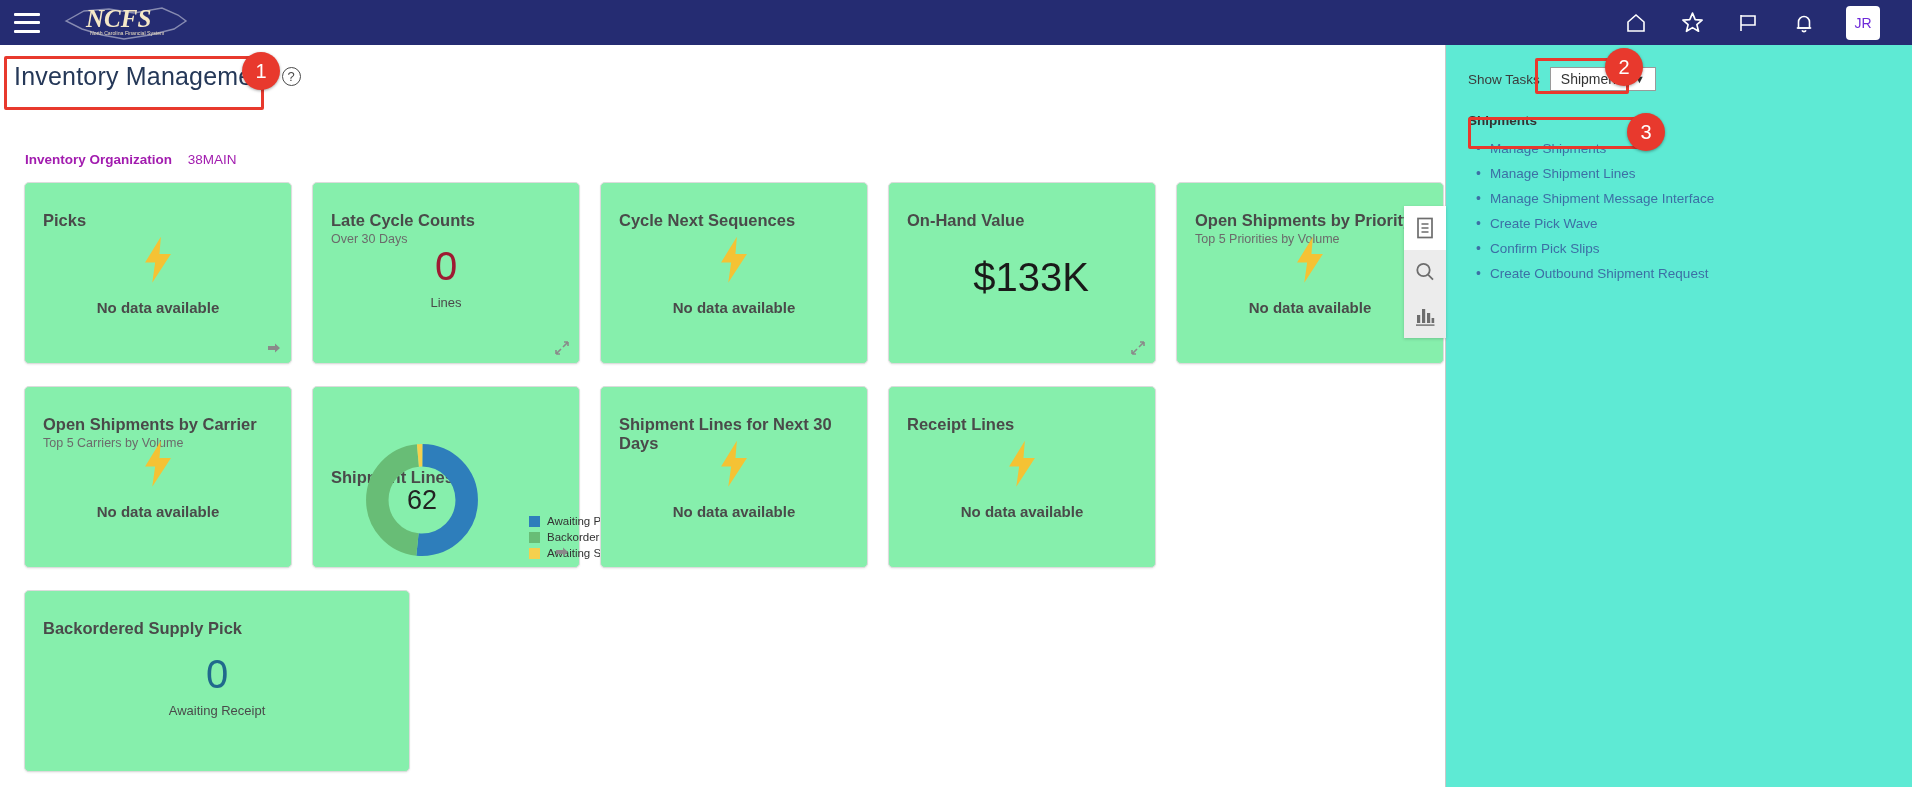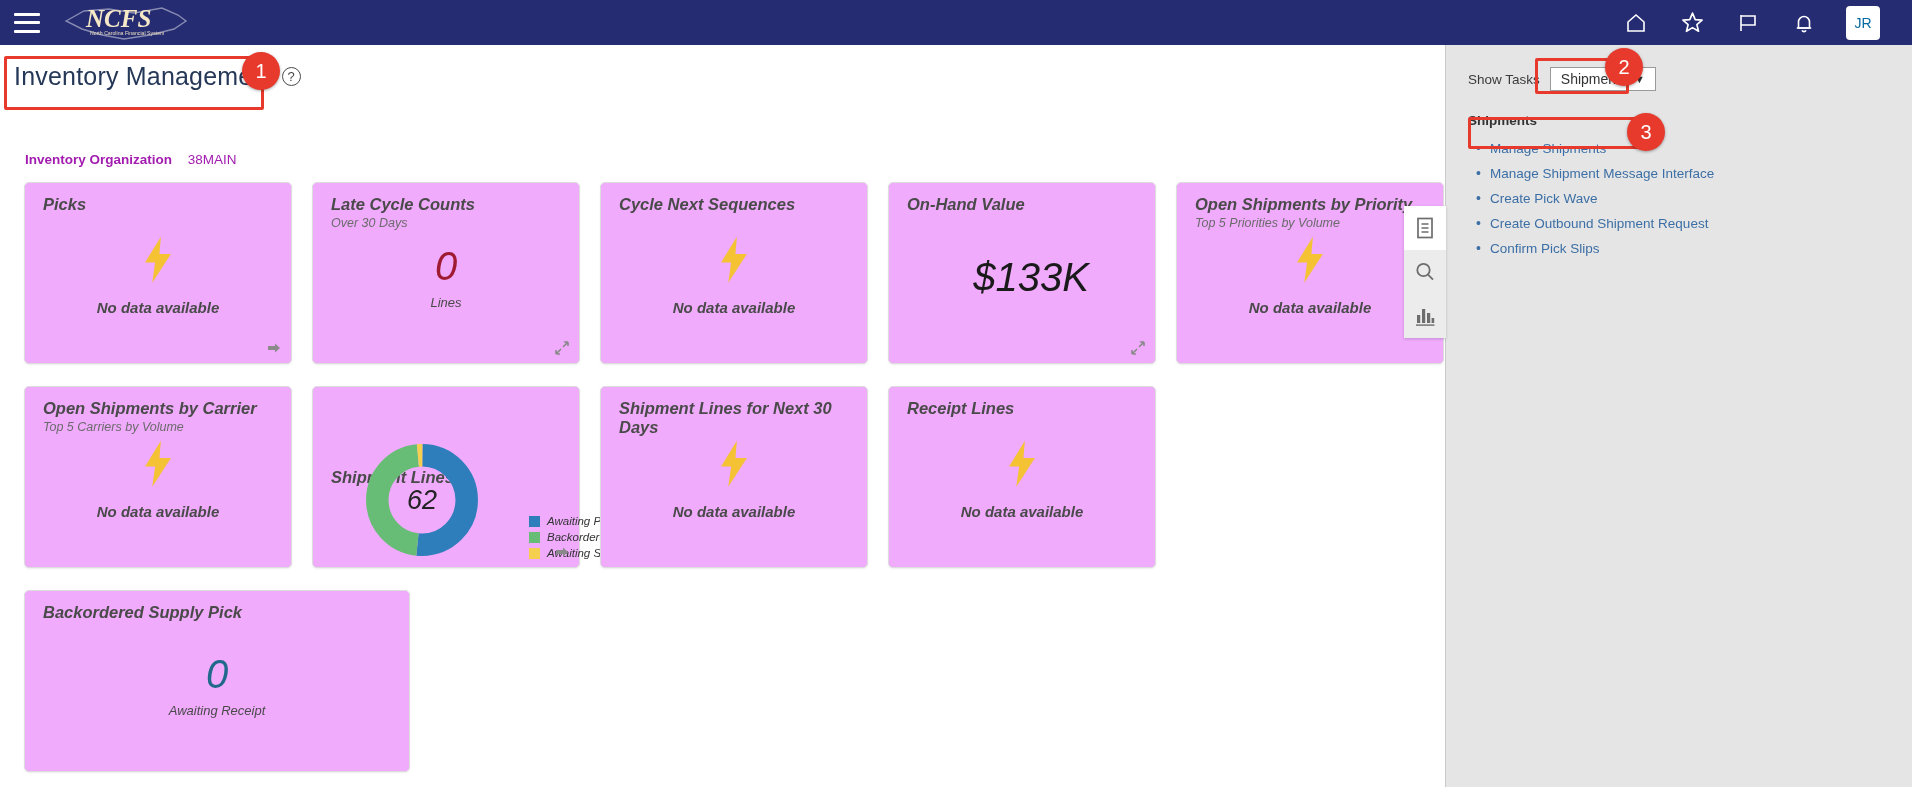--- a/index.html
+++ b/index.html
@@ -29,21 +29,21 @@
   .logo svg { position: absolute; top: 0; left: 0; }
 
   .topbar-right {
     margin-left: auto; display: flex; align-items: center;
     gap: 28px; margin-right: 32px;
   }
   .tb-icon { width: 28px; height: 28px; cursor: pointer; display:flex; align-items:center; justify-content:center; }
   .avatar {
     width: 34px; height: 34px; background: #ffffff; border-radius: 4px;
     display: flex; align-items: center; justify-content: center;
-    color: #0369a1; font-size: 14px; font-weight: 500; cursor: pointer;
+    color: #6d28d9; font-size: 14px; font-weight: 500; cursor: pointer;
   }
 
   
   .page-title-wrap {
     position: absolute; top: 62px; left: 14px;
     display: flex; align-items: center; gap: 8px;
   }
   .page-title {
     font-size: 25px; color: #253858; font-weight: 400; letter-spacing: 0.2px;
   }
@@ -60,24 +60,24 @@
   .inv-org .val { font-weight: 400; margin-left: 12px; }
 
   
   .grid {
     position: absolute; top: 182px; left: 24px;
     width: 1420px;
   }
   .row { display: flex; gap: 20px; margin-bottom: 22px; }
   .card {
     width: 386px; height: 182px;
-    background: #f0abfc;
+    background: #86efac;
     border: 1px solid #dcdcdc; border-radius: 5px;
     box-shadow: 0 1px 2px rgba(0,0,0,0.07);
-    position: relative; padding: 12px 18px; font-style: italic;
+    position: relative; padding: 28px 18px;
   }
   .card-title { font-size: 16.5px; color: #4a4a4a; font-weight: bold; }
   .card-sub { font-size: 12.5px; color: #6b6b6b; margin-top: 2px; }
 
   .card-empty {
     position: absolute; left: 0; right: 0; top: 50%;
     transform: translateY(-46%);
     display: flex; flex-direction: column; align-items: center; gap: 16px;
   }
   .bolt { font-size: 0; line-height: 0; }
@@ -128,21 +128,21 @@
     display: flex; align-items: center; justify-content: center;
     cursor: pointer;
   }
   .strip-btn.active { background: #ffffff; }
   .strip-btn.idle { background: #ececec; }
 
   
   .task-panel {
     position: absolute; top: 45px; left: 1445px;
     width: 467px; height: 742px;
-    background: #e5e5e5;
+    background: #5eead4;
     border-left: 1px solid #c9c9c9;
     padding: 22px 0 0 22px;
   }
   .show-tasks-row { display: flex; align-items: center; gap: 10px; }
   .show-tasks-label { font-size: 13.5px; color: #3b3b3b; }
   .tasks-select {
     border: 1px solid #9a9a9a; background: #ffffff;
     padding: 3px 10px; font-size: 14px; color: #333;
     display: flex; align-items: center; gap: 7px; cursor: pointer;
     min-width: 96px;
@@ -425,24 +425,25 @@
     <div class="tasks-select">
       <span>Shipments</span>
       <span class="caret">▼</span>
     </div>
   </div>
 
   <div class="task-group-title">Shipments</div>
 
   <ul class="task-list">
     <li>Manage Shipments</li>
+    <li>Manage Shipment Lines</li>
     <li>Manage Shipment Message Interface</li>
     <li>Create Pick Wave</li>
+    <li>Confirm Pick Slips</li>
     <li>Create Outbound Shipment Request</li>
-    <li>Confirm Pick Slips</li>
   </ul>
 </div>
 
 <div class="anno-box" style="left:4px; top:56px; width:260px; height:54px;"></div>
 <div class="anno-badge" style="left:242px; top:52px;">1</div>
 
 <div class="anno-box" style="left:1535px; top:58px; width:94px; height:36px;"></div>
 <div class="anno-badge" style="left:1605px; top:48px;">2</div>
 
 <div class="anno-box" style="left:1468px; top:117px; width:178px; height:32px;"></div>

